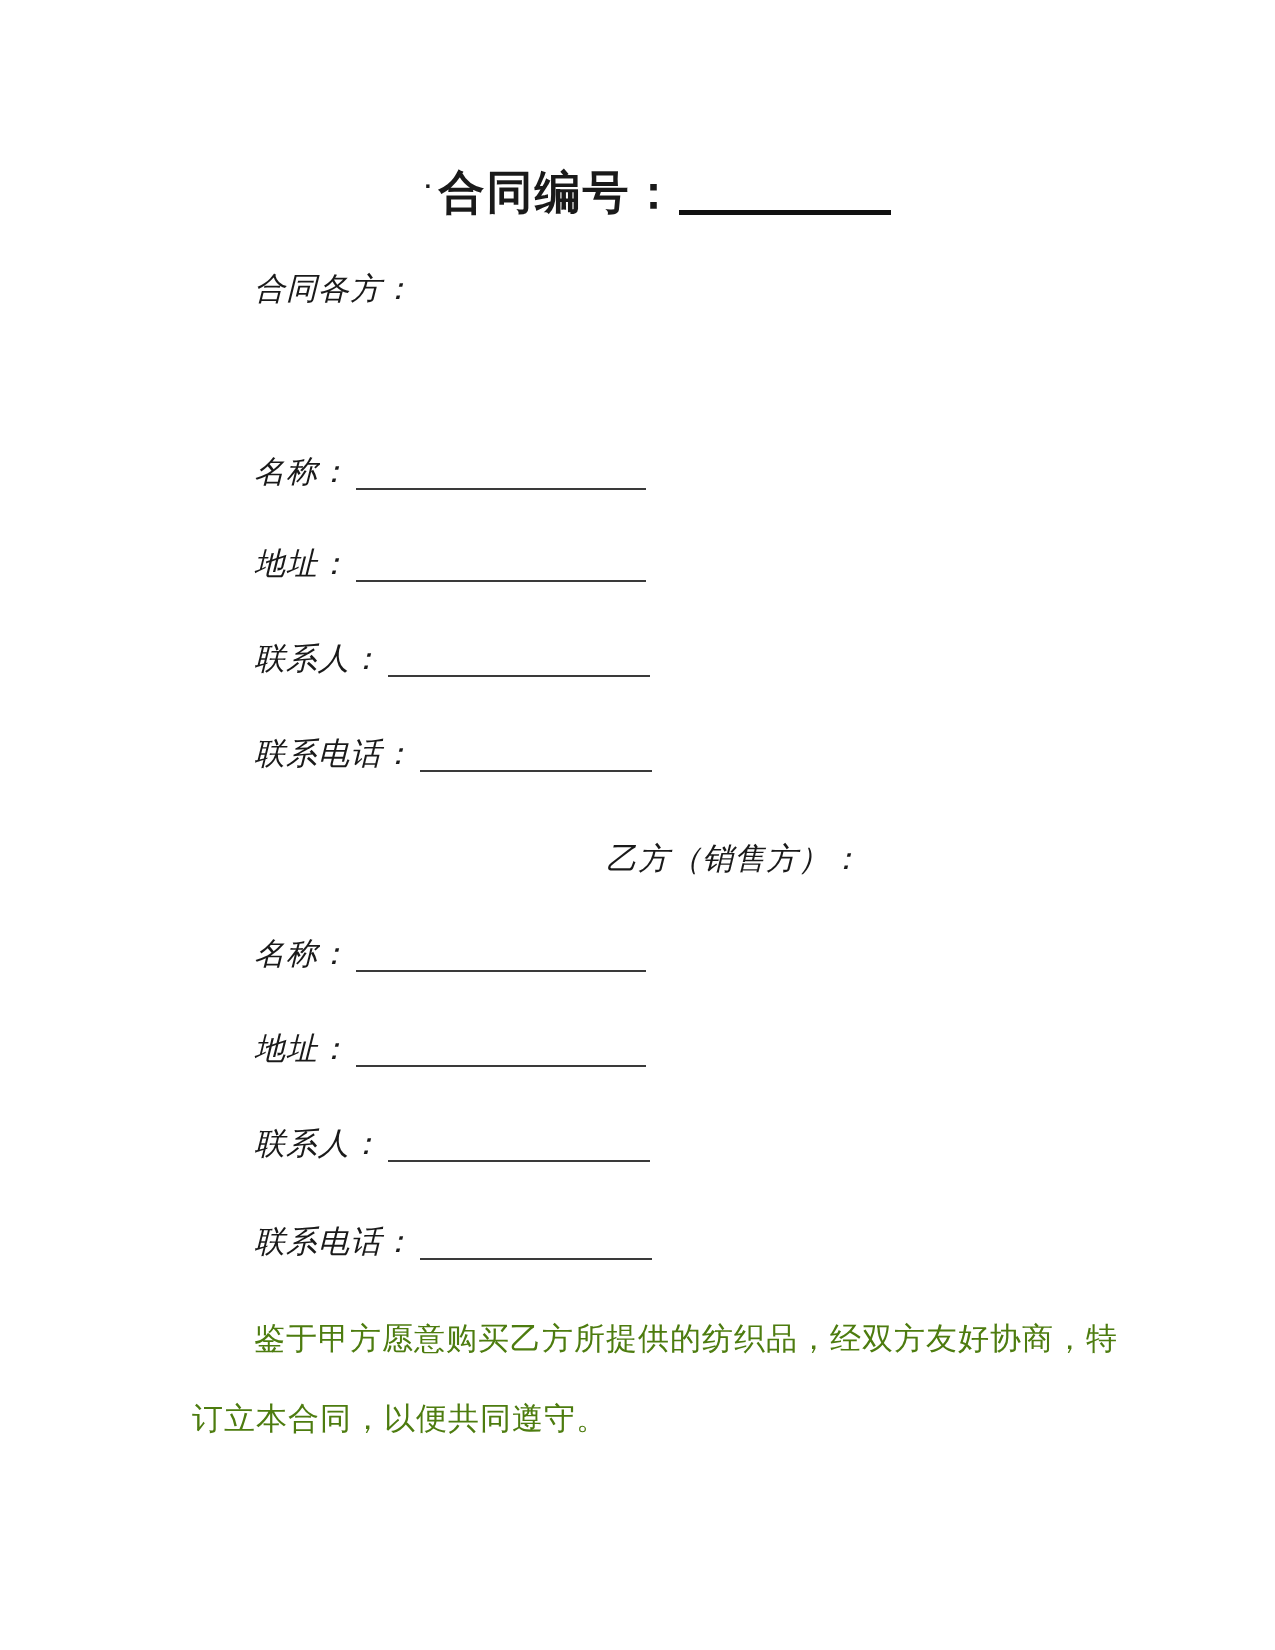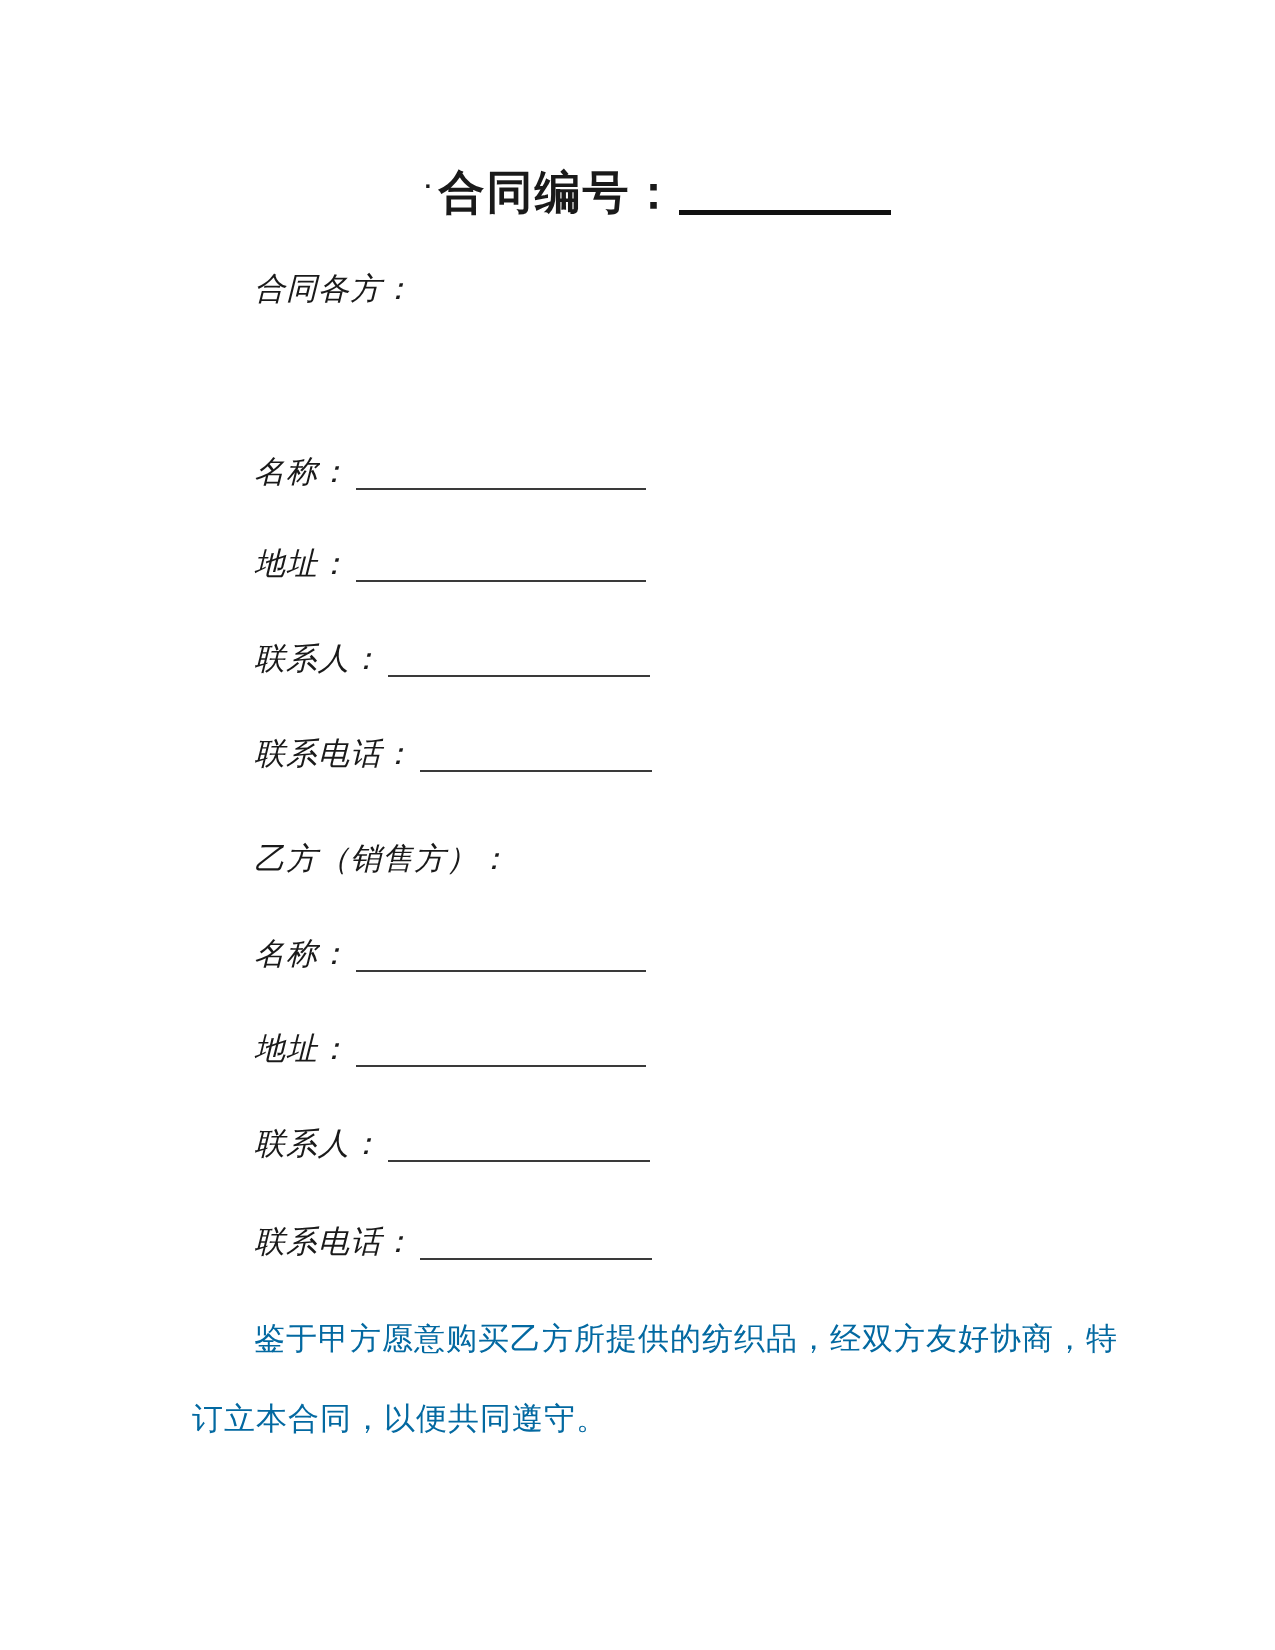--- a/index.html
+++ b/index.html
@@ -61,37 +61,37 @@
   .blank.w-name    { width: 290px; } 
   .blank.w-contact { width: 262px; } 
   .blank.w-phone   { width: 232px; } 
 
   .l1  { top: 269px; }
   .l2  { top: 361px; }
   .l3  { top: 452px; }
   .l4  { top: 544px; }
   .l5  { top: 639px; }
   .l6  { top: 734px; }
-  .l7  { top: 839px; }
+  .l7  { top: 839px; text-align: center; }
   .l8  { top: 934px; }
   .l9  { top: 1029px; }
   .l10 { top: 1124px; }
   .l11 { top: 1222px; }
 
   
   .preamble {
     position: absolute;
     left: 172px;
     top: 1299px;
     width: 940px;
     font-size: 31px;
     line-height: 80px;
     text-indent: 62px;
     letter-spacing: 1px;
-    color: #0369a1;
+    color: #4d7c0f;
   }
 </style>
 </head>
 <body>
 
 <div class="page">
 
   <div class="doc-title">
     <span class="title-bullet">·</span><span>合同编号：</span><span class="title-blank"></span>
   </div>

